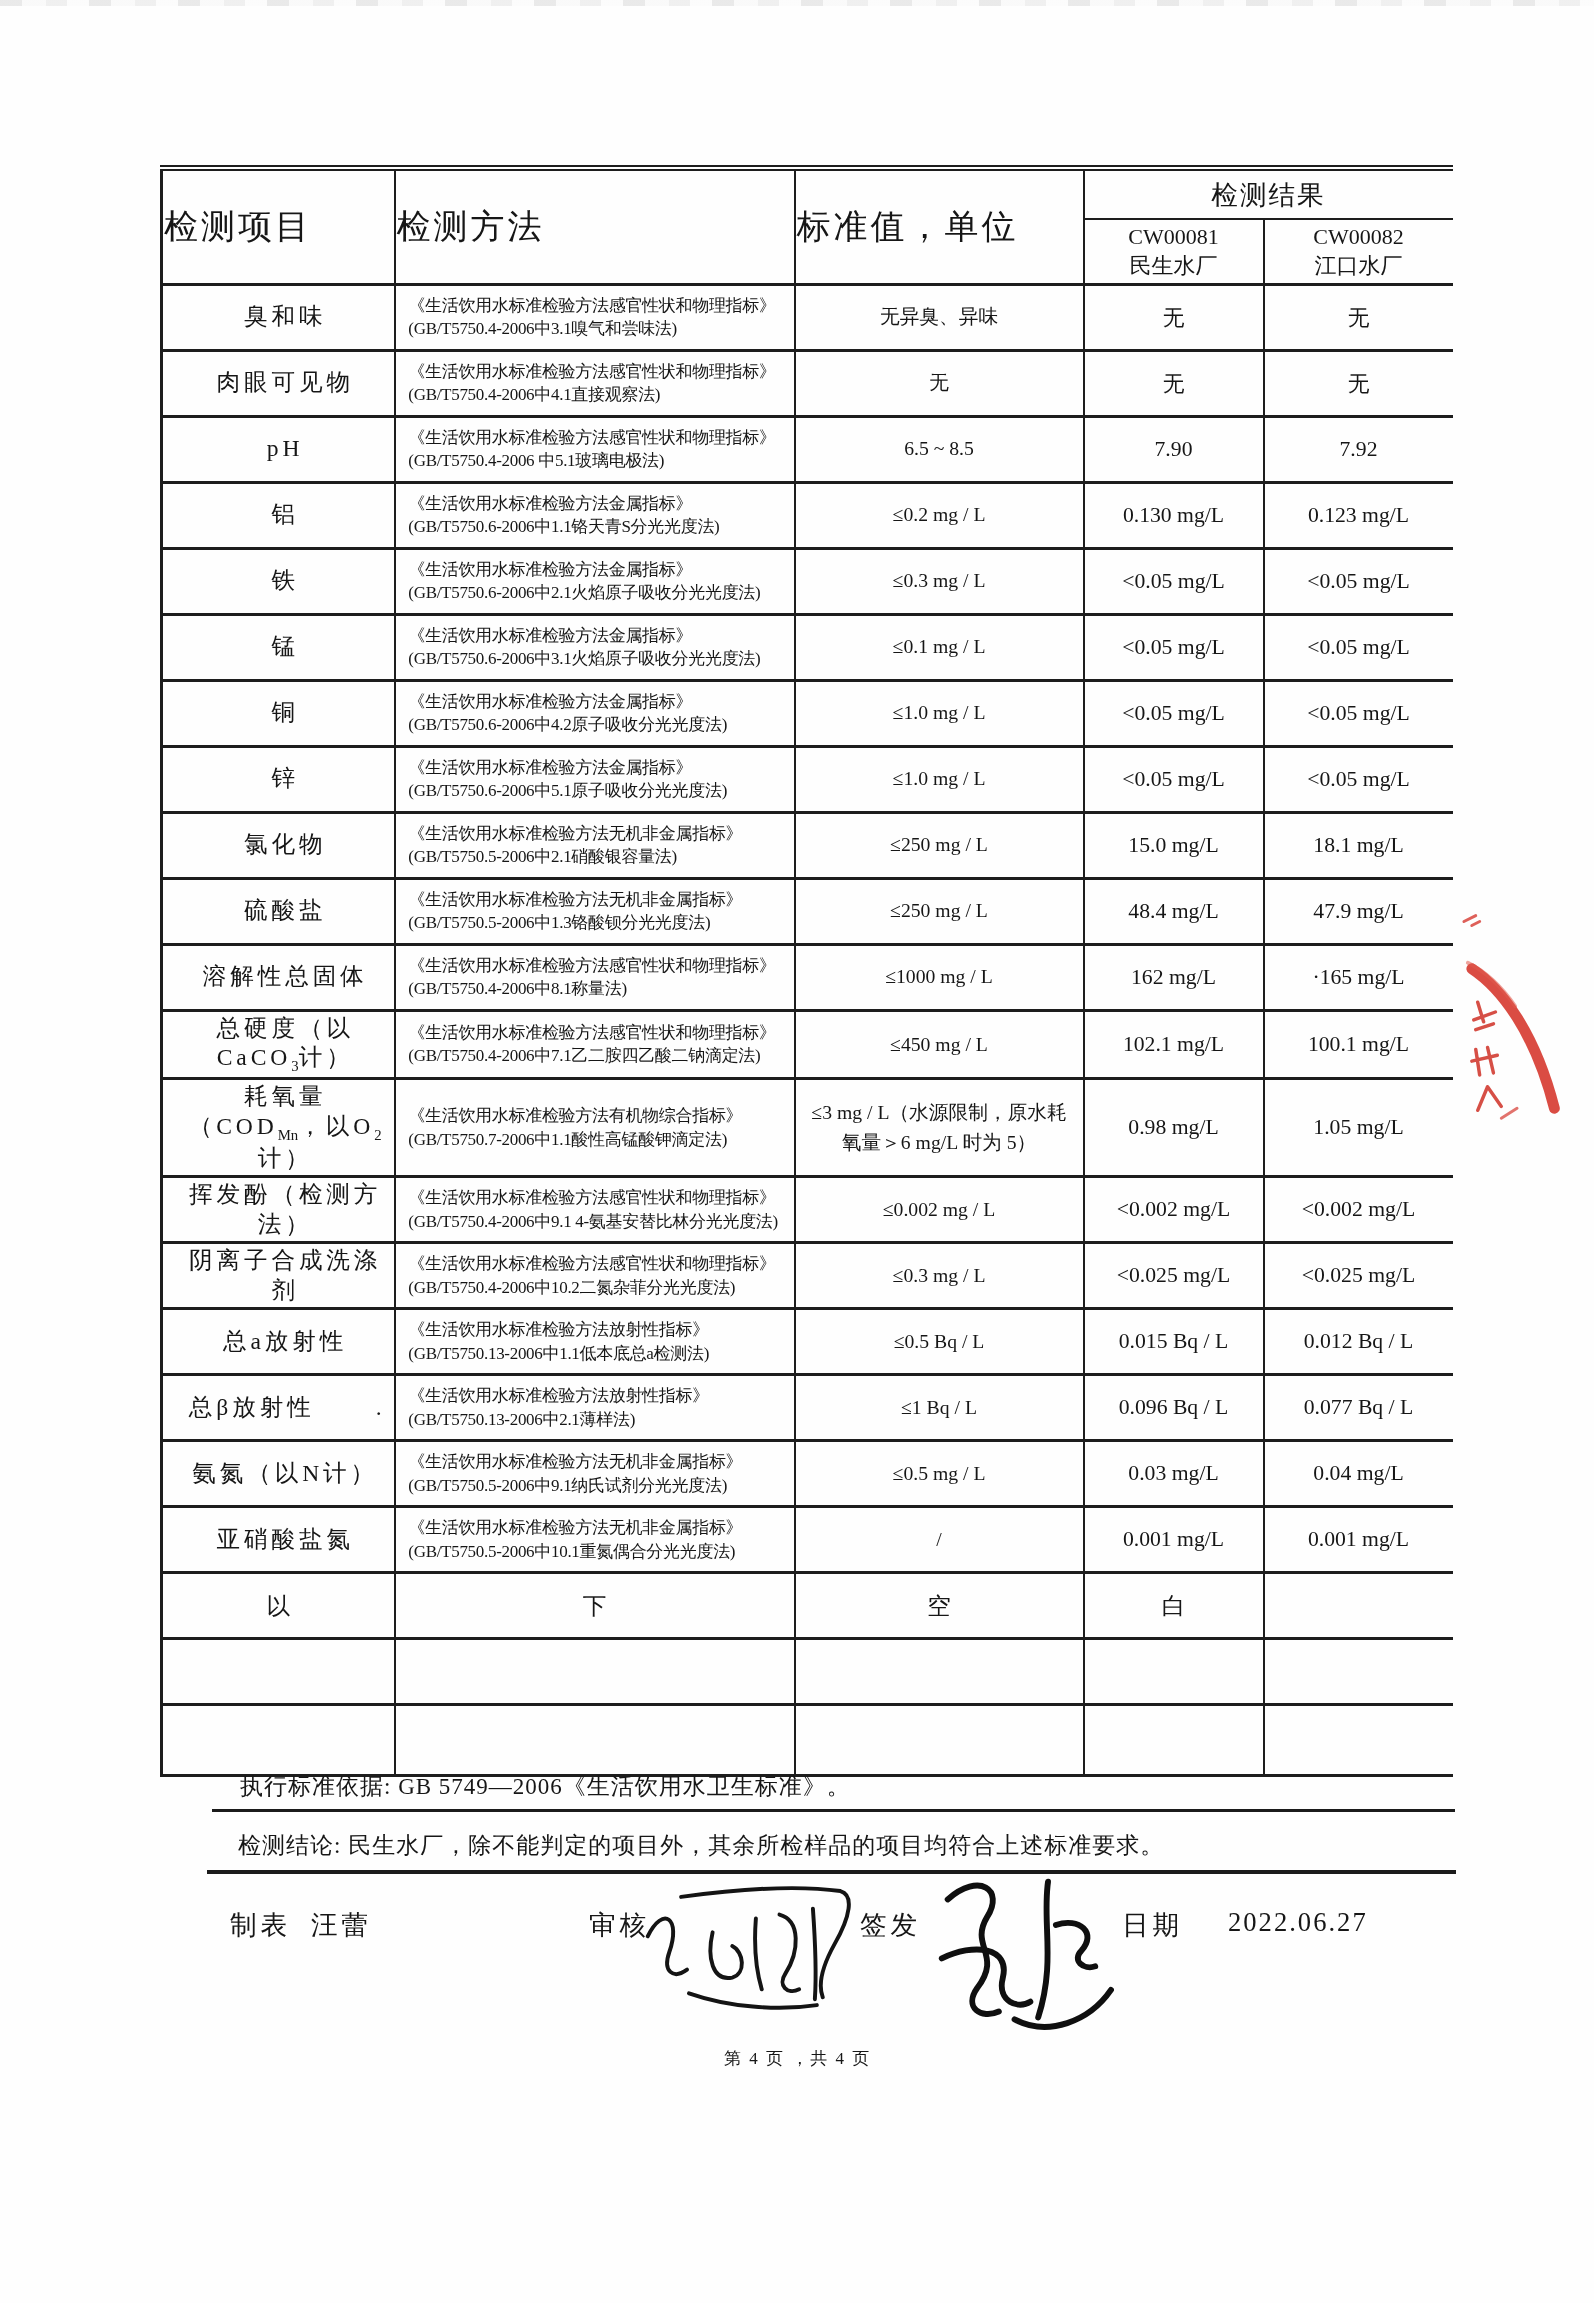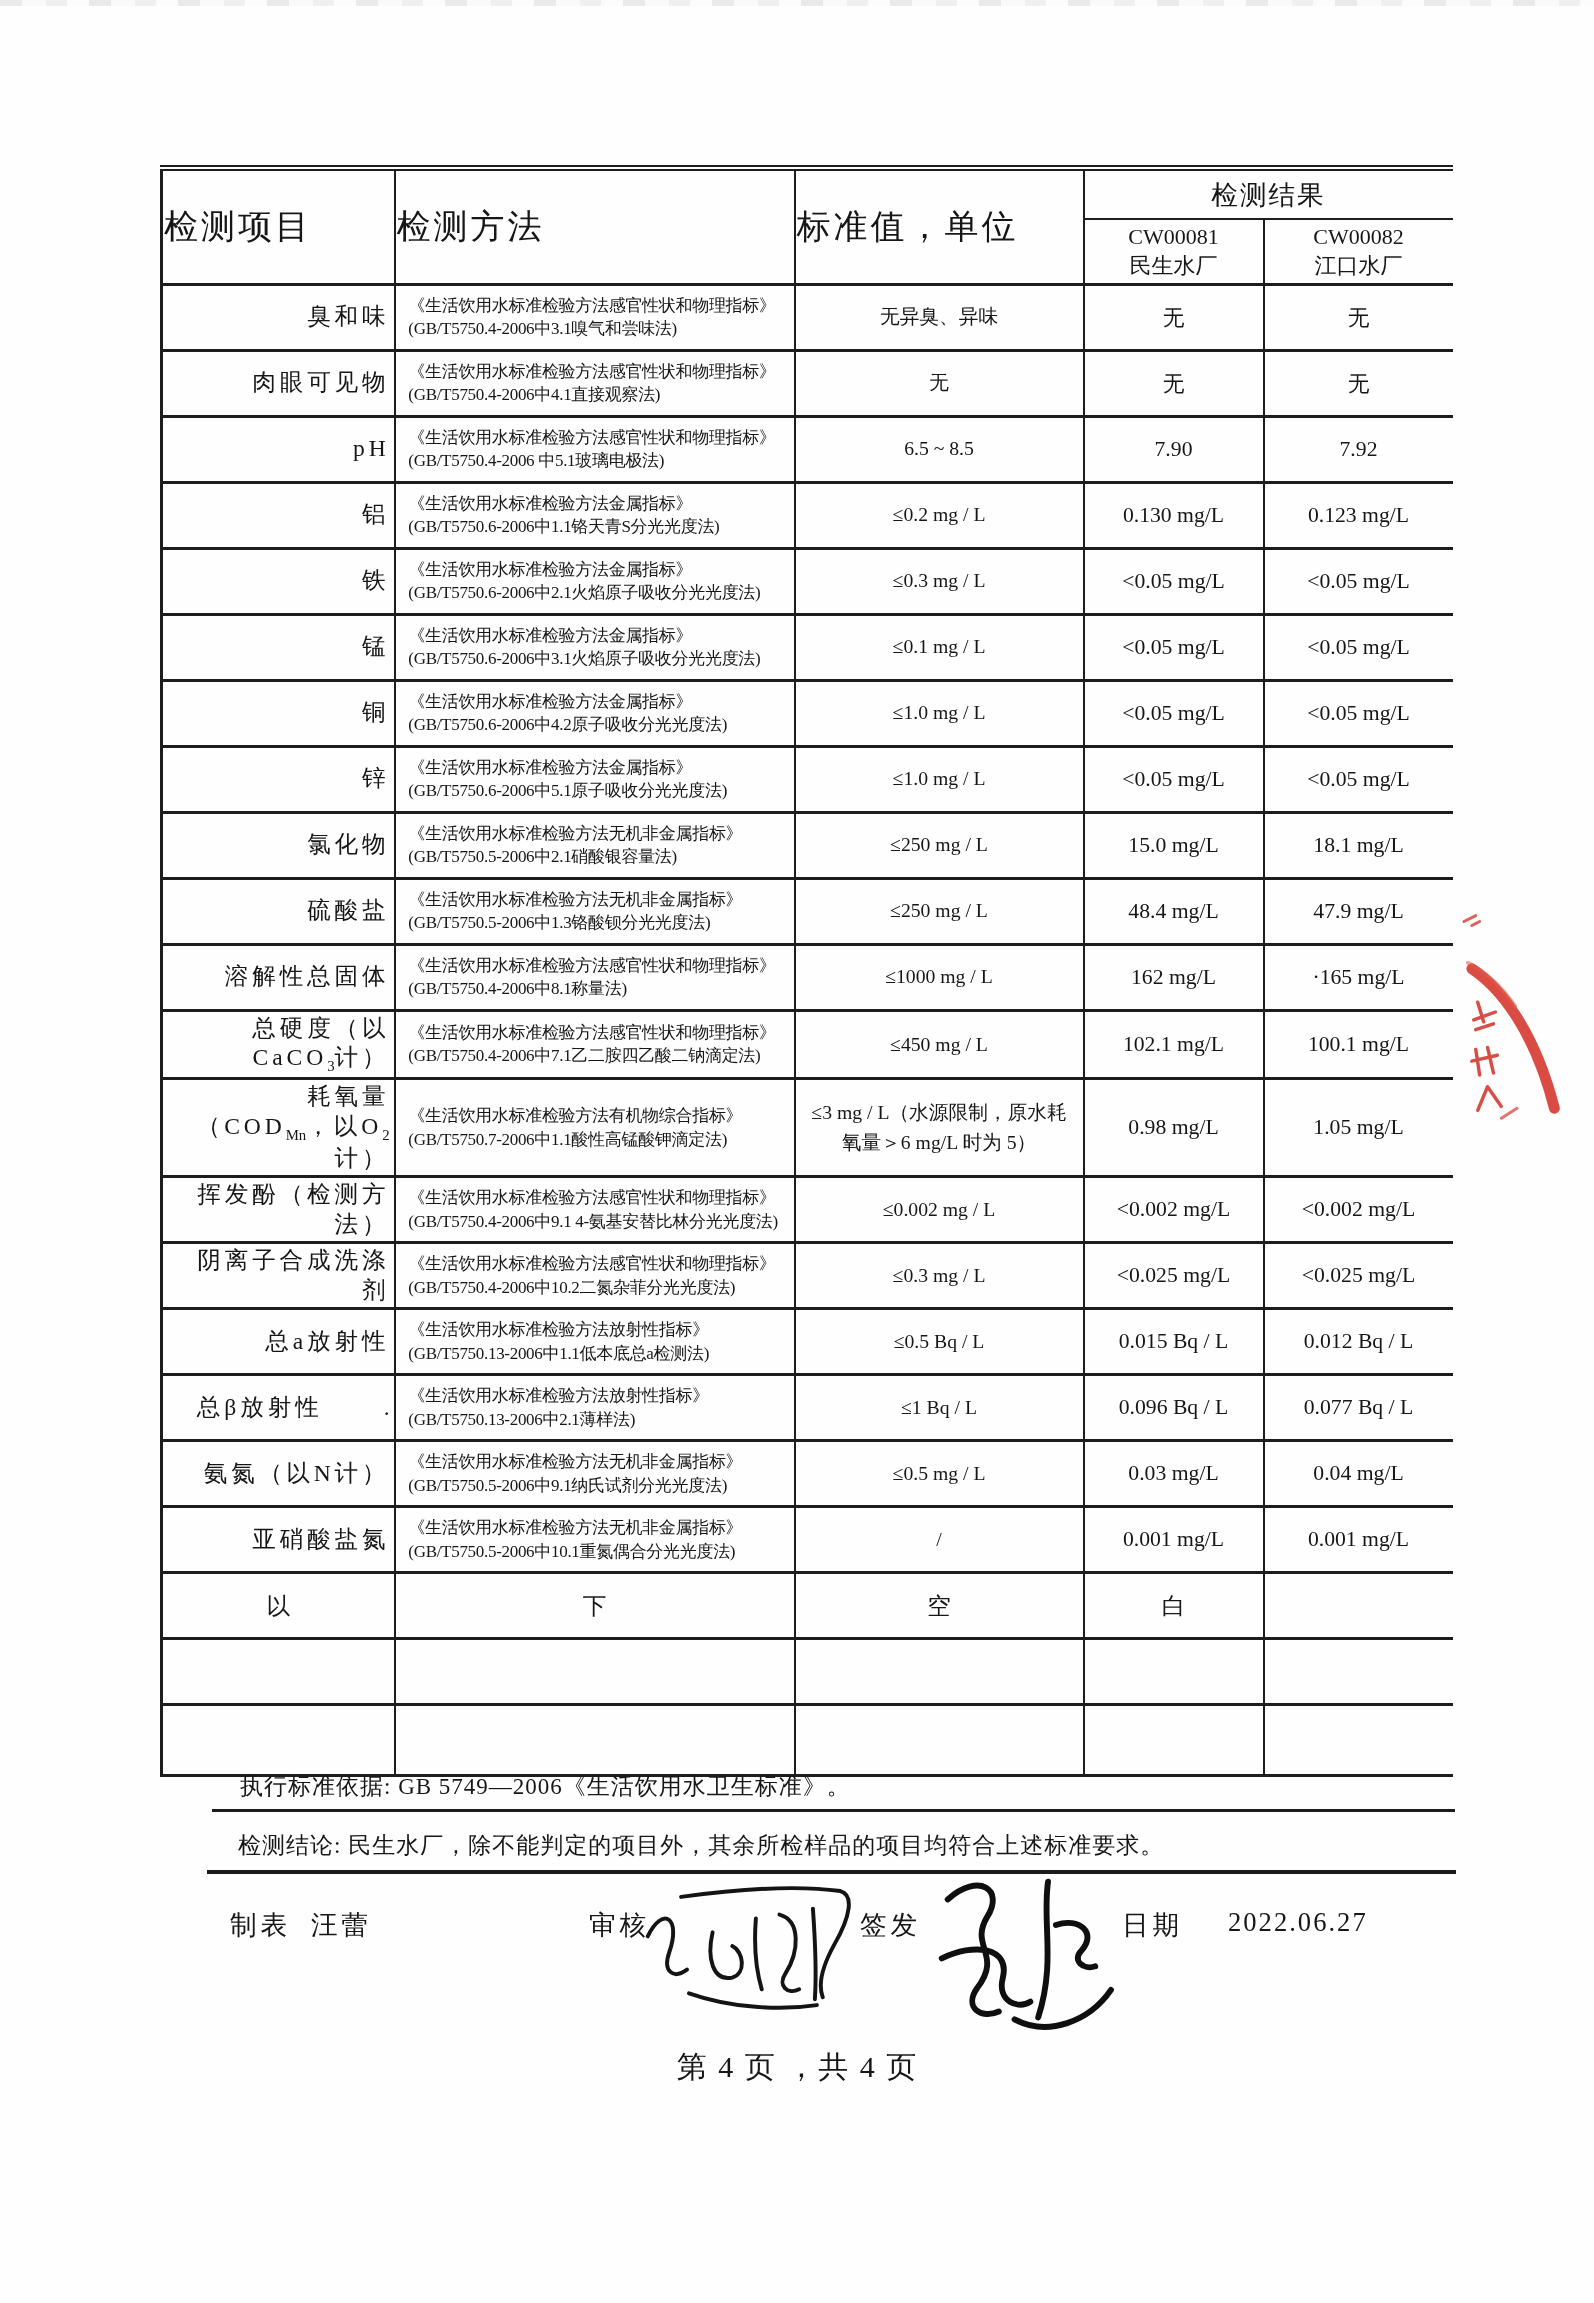--- a/index.html
+++ b/index.html
@@ -11,35 +11,35 @@
   table.report{position:absolute;left:160px;top:165px;width:1291px;border-collapse:collapse;table-layout:fixed;
         border-left:3px solid #1d1d1d;border-top:6.9px double #1d1d1d;border-bottom:3.9px solid #1d1d1d;border-right:0;}
   .report th,.report td{border:2px solid #1d1d1d;border-top-width:3px;border-bottom-width:3px;
         vertical-align:middle;overflow:hidden;background:transparent;}
   .report th{font-weight:normal;}
   .report .no-r{border-right:0 !important;}
   .hdr-main{font-size:34px;text-align:left;letter-spacing:3px;}
   .hdr-result{font-size:26.6px;text-align:center;letter-spacing:2px;border-bottom-width:2px !important;}
   .hdr-sub{font-size:22px;line-height:1.35;border-top-width:2px !important;margin-left:44px;}
   tr.hrow1{height:51px;} tr.hrow2{height:65px;}
-  .c-item{font-size:23.6px;letter-spacing:3.9px;text-align:right;padding:2px 3.9px 2px 17.7px;line-height:1.25;}
+  .c-item{font-size:23.6px;letter-spacing:3.9px;text-align:center;padding:2px 3.9px 2px 17.7px;line-height:1.25;}
   .c-item sub{font-size:14.8px;letter-spacing:0;}
   .c-item .stray{letter-spacing:0;margin-left:61px;}
   .c-method{font-size:17px;text-align:left;padding:3px 5.9px 3px 12.8px;line-height:1.38;letter-spacing:-0.3px;}
   .c-std{font-size:19.7px;text-align:center;padding:2px 11.8px;line-height:1.5;}
   .c-res{font-size:21.7px;text-align:center;padding:2px 3.9px;}
   .c-blank{font-size:23.6px;text-align:center;}
   tbody tr{height:66px;}
   tr.empty-row-2{height:71px;}
   
   .ftext{position:absolute;font-size:23px;letter-spacing:1px;white-space:nowrap;}
   .rule{position:absolute;background:#1b1b1b;}
   .signoff{position:absolute;top:1907px;left:0;width:100%;height:39px;font-size:26.6px;}
   .signoff span{position:absolute;letter-spacing:3.9px;white-space:nowrap;}
-  .pagenum{position:absolute;top:2047px;left:0;width:100%;text-align:center;font-size:30px;letter-spacing:2px;}
+  .pagenum{position:absolute;top:2047px;left:0;width:100%;text-align:center;font-size:17px;letter-spacing:2px;}
   .sig{position:absolute;}
   .stamp{position:absolute;left:1444px;top:894px;}
 </style>
 </head>
 <body>
 
 <div class="page">
   <div class="scan-noise"></div>
 
   <table class="report">

